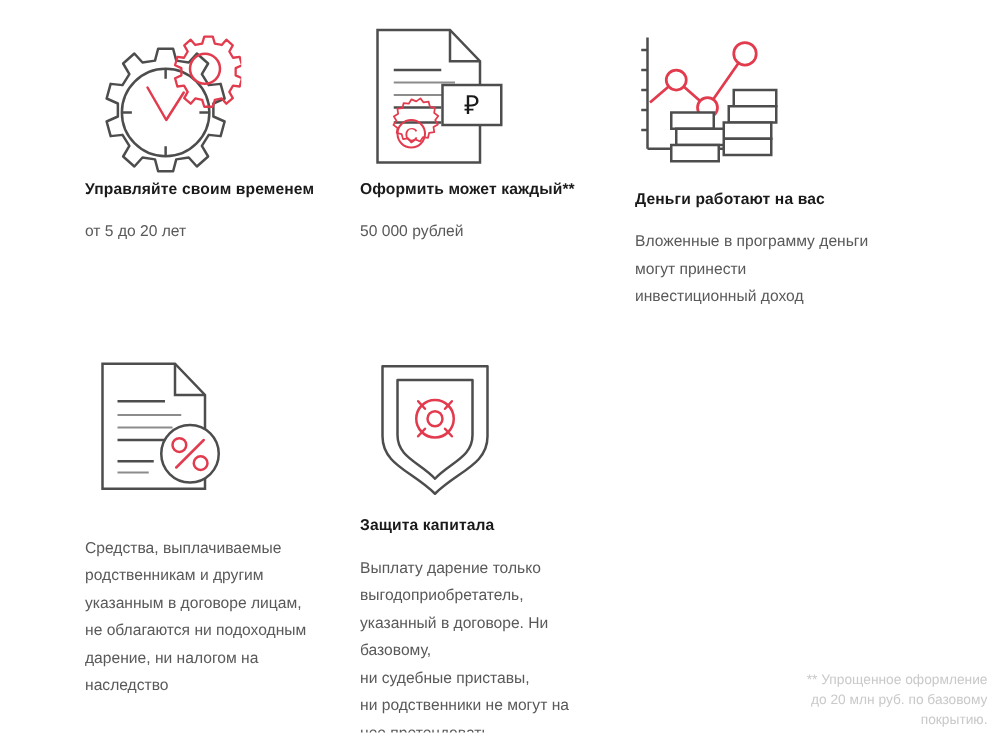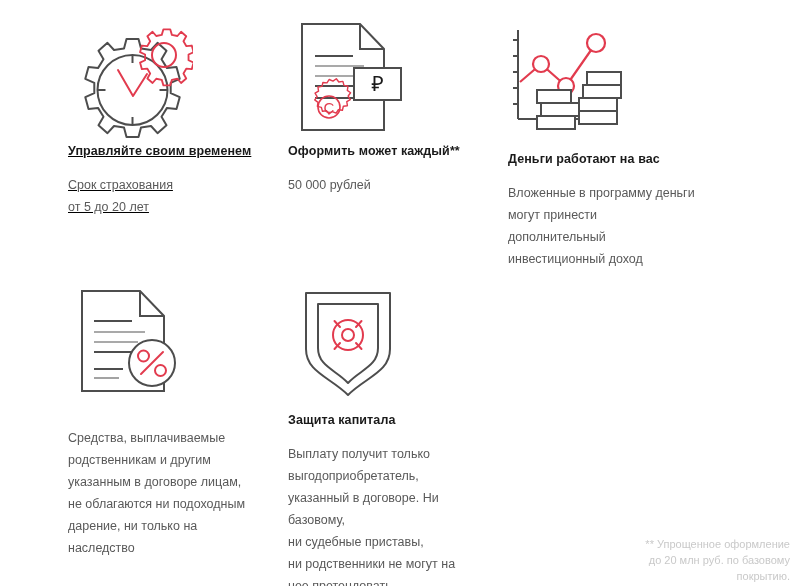--- a/index.html
+++ b/index.html
@@ -24,21 +24,21 @@
     padding: 0;
   }
 
   .feature-card {
     position: absolute;
     width: 215px;
     box-sizing: border-box;
   }
 
   
-  .card-pos-0 { left: 68px;  top: 8px; text-decoration: underline;  }
+  .card-pos-0 { left: 68px;  top: 8px;  }
   .card-pos-1 { left: 288px; top: 8px;  }
   .card-pos-2 { left: 508px; top: 16px;  }
   
   .card-pos-3 { left: 68px;  top: 277px; }
   .card-pos-4 { left: 288px; top: 277px; }
 
   .icon-box {
     height: 135px;
     width: 125px;
     display: block;
@@ -114,21 +114,20 @@
                    l3.2 5.4 l5.8 -0.7 l2 7.2 l-5.5 2.5 l0 6.3 l5.5 2.5 l-2 7.2 l-5.8 -0.7
                    l-3.2 5.4 l3 5.4 l-5.6 4.9 l-4 -4.6 l-6 1.2 l-1.8 6 l-7.4 0 l-1.8 -6
                    l-6 -1.2 l-4 4.6 l-5.6 -4.9 l3 -5.4 l-3.2 -5.4 l-5.8 0.7 l-2 -7.2
                    l5.5 -2.5 l0 -6.3 l-5.5 -2.5 l2 -7.2 l5.8 0.7 l3.2 -5.4 l-3 -5.4 l5.6 -4.9 z" transform="translate(-1,-1) scale(0.92) translate(12,4)"></path>
         </g>
         <circle cx="96" cy="47" r="12" fill="none" stroke="#e23b4e" stroke-width="2"></circle>
       </svg>
     </div>
     <div class="feature-title">Управляйте своим временем</div>
     <ul class="feature-body">
-      <li>Срок страхования</li>
       <li>от 5 до 20 лет</li>
     </ul>
   </div>
 
   <div class="feature-card card-pos-1">
     <div class="icon-box">
       <svg width="125" height="135" viewBox="0 0 125 135" xmlns="http://www.w3.org/2000/svg">
         <path d="M14 16 L72 16 L96 41 L96 122 L14 122 Z" fill="#ffffff" stroke="#4d4d4d" stroke-width="2" stroke-linejoin="miter"></path>
         <path d="M72 16 L72 41 L96 41" fill="none" stroke="#4d4d4d" stroke-width="2" stroke-linejoin="miter"></path>
         <g stroke="#4d4d4d" stroke-width="2" stroke-linecap="butt">
@@ -187,21 +186,20 @@
           <rect x="29" y="74" width="34" height="13"></rect>
           <rect x="33" y="87" width="38" height="13"></rect>
           <rect x="29" y="100" width="38" height="13"></rect>
         </g>
       </svg>
     </div>
     <div class="feature-title">Деньги работают на вас</div>
     <ul class="feature-body">
       <li>Вложенные в программу деньги</li>
       <li>могут принести</li>
-      <li>дополнительный</li>
       <li>инвестиционный доход</li>
     </ul>
   </div>
 
   <div class="feature-card card-pos-3">
     <div class="icon-box">
       <svg width="125" height="135" viewBox="0 0 125 135" xmlns="http://www.w3.org/2000/svg">
         <path d="M14 14 L72 14 L96 39 L96 114 L14 114 Z" fill="#ffffff" stroke="#4d4d4d" stroke-width="2" stroke-linejoin="miter"></path>
         <path d="M72 14 L72 39 L96 39" fill="none" stroke="#4d4d4d" stroke-width="2" stroke-linejoin="miter"></path>
         <g stroke="#4d4d4d" stroke-width="2">
@@ -224,21 +222,21 @@
           <circle cx="75.5" cy="79" r="5.5"></circle>
           <circle cx="92.5" cy="93.5" r="5.5"></circle>
         </g>
       </svg>
     </div>
     <ul class="feature-body">
       <li>Средства, выплачиваемые</li>
       <li>родственникам и другим</li>
       <li>указанным в договоре лицам,</li>
       <li>не облагаются ни подоходным</li>
-      <li>дарение, ни только на</li>
+      <li>дарение, ни налогом на</li>
       <li>наследство</li>
     </ul>
   </div>
 
   <div class="feature-card card-pos-4">
     <div class="icon-box">
       <svg width="125" height="135" viewBox="0 0 125 135" xmlns="http://www.w3.org/2000/svg">
         <path d="M18 16 L102 16 L102 72 C102 95 78 100 60 118 C42 100 18 95 18 72 Z" fill="#ffffff" stroke="#4d4d4d" stroke-width="2" stroke-linejoin="round"></path>
         <path d="M30 27 L90 27 L90 71 C90 89 72 93 60 106 C48 93 30 89 30 71 Z" fill="#ffffff" stroke="#4d4d4d" stroke-width="2" stroke-linejoin="round"></path>
         <g stroke="#e23b4e" stroke-width="2" fill="none" stroke-linecap="round">
@@ -246,21 +244,21 @@
           <circle cx="60" cy="58" r="6"></circle>
           <line x1="46.5" y1="44" x2="52" y2="50"></line>
           <line x1="73.5" y1="44" x2="68" y2="50"></line>
           <line x1="46.5" y1="72" x2="52" y2="66"></line>
           <line x1="73.5" y1="72" x2="68" y2="66"></line>
         </g>
       </svg>
     </div>
     <div class="feature-title">Защита капитала</div>
     <ul class="feature-body">
-      <li>Выплату получит только</li>
+      <li>Выплату дарение только</li>
       <li>выгодоприобретатель,</li>
       <li>указанный в договоре. Ни</li>
       <li>базовому,</li>
       <li>ни судебные приставы,</li>
       <li>ни родственники не могут на</li>
       <li>нее претендовать</li>
     </ul>
   </div>
 
   <div class="footnote">

